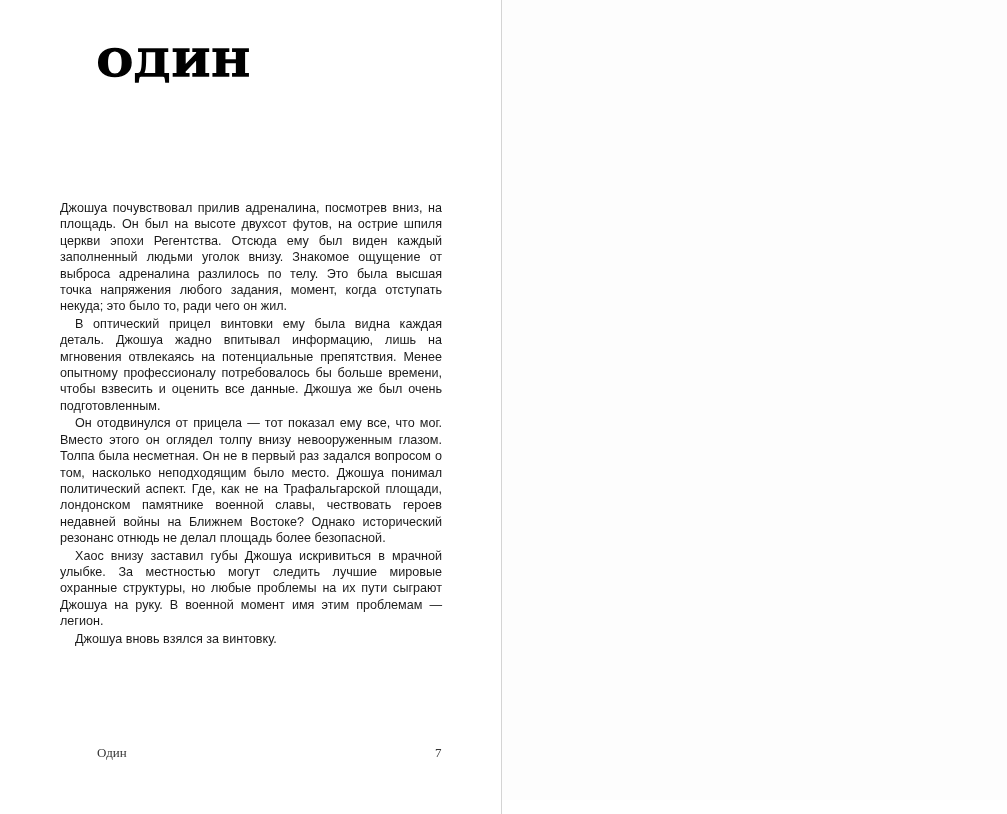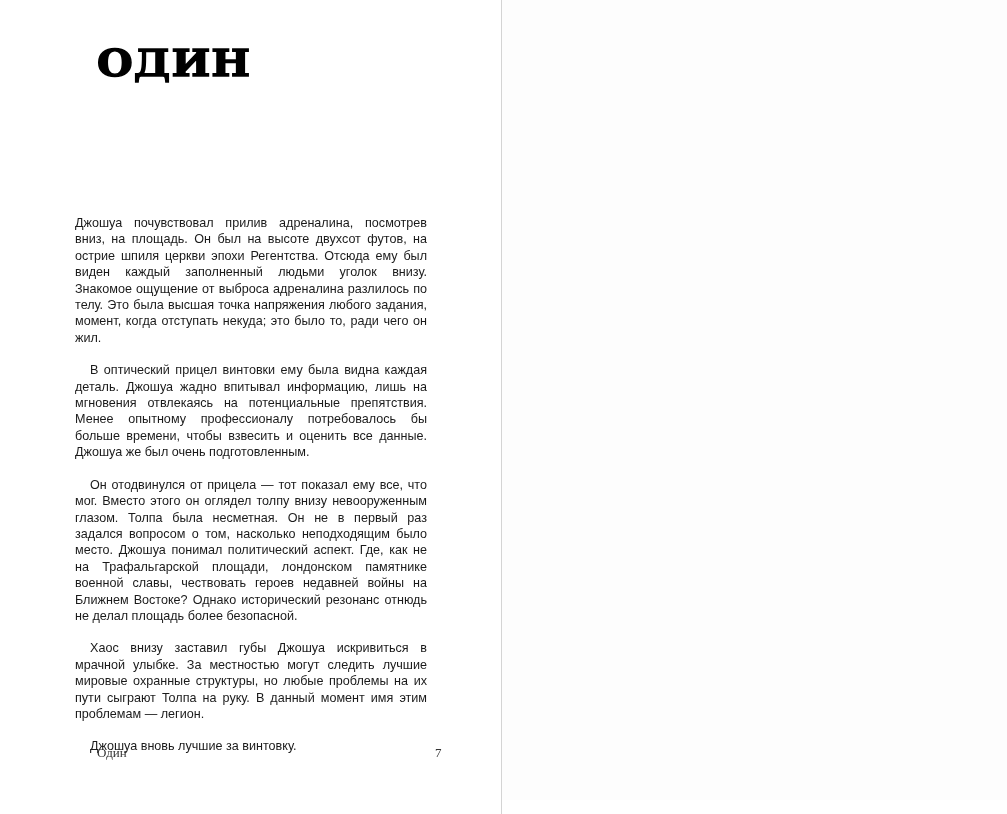--- a/index.html
+++ b/index.html
@@ -56,21 +56,21 @@
       text-align: justify;
       color: #1a1a1a;
       hyphens: manual;
     }
     .left-text {
       left: 59px;
       top: 199px;
       width: 384px;
     }
     .text-block p {
-      margin: 16px;
+      margin: 1px;
       text-indent: 0;
     }
     .text-block p.indent {
       text-indent: 15px;
     }
     .text-block p.last-justify {
       text-align-last: justify;
     }
     .running-footer {
       position: absolute;
@@ -87,22 +87,22 @@
 
 <div class="spread">
 
   <div class="page page-left">
     <h1 class="chapter-title">ОДИН</h1>
 
     <div class="text-block left-text">
       <p>Джошуа почувствовал прилив адреналина, посмотрев вниз, на площадь. Он был на высоте двухсот футов, на острие шпиля церкви эпохи Регентства. Отсюда ему был виден каждый заполненный людьми уголок внизу. Знакомое ощущение от выброса адреналина разлилось по телу. Это была высшая точка напряжения любого задания, момент, когда отступать некуда; это было то, ради чего он жил.</p>
       <p class="indent">В оптический прицел винтовки ему была видна каждая деталь. Джошуа жадно впитывал информацию, лишь на мгновения отвлекаясь на потенциальные препятствия. Менее опытному профессионалу потребовалось бы больше времени, чтобы взвесить и оценить все данные. Джошуа же был очень подготовленным.</p>
       <p class="indent">Он отодвинулся от прицела — тот показал ему все, что мог. Вместо этого он оглядел толпу внизу невооруженным глазом. Толпа была несметная. Он не в первый раз задался вопросом о том, насколько неподходящим было место. Джошуа понимал политический аспект. Где, как не на Трафальгарской площади, лондонском памятнике военной славы, чествовать героев недавней войны на Ближнем Востоке? Однако исторический резонанс отнюдь не делал площадь более безопасной.</p>
-      <p class="indent">Хаос внизу заставил губы Джошуа искривиться в мрачной улыбке. За местностью могут следить лучшие мировые охранные структуры, но любые проблемы на их пути сыграют Толпа на руку. В данный момент имя этим проблемам — легион.</p>
-      <p class="indent">Джошуа вновь лучшие за винтовку.</p>
+      <p class="indent">Хаос внизу заставил губы Джошуа искривиться в мрачной улыбке. За местностью могут следить лучшие мировые охранные структуры, но любые проблемы на их пути сыграют Джошуа на руку. В военной момент имя этим проблемам — легион.</p>
+      <p class="indent">Джошуа вновь взялся за винтовку.</p>
     </div>
 
     <div class="running-footer footer-title">Один</div>
     <div class="running-footer footer-page">7</div>
   </div>
 
   <div class="gutter"></div>
 
   <div class="page page-right">
     

